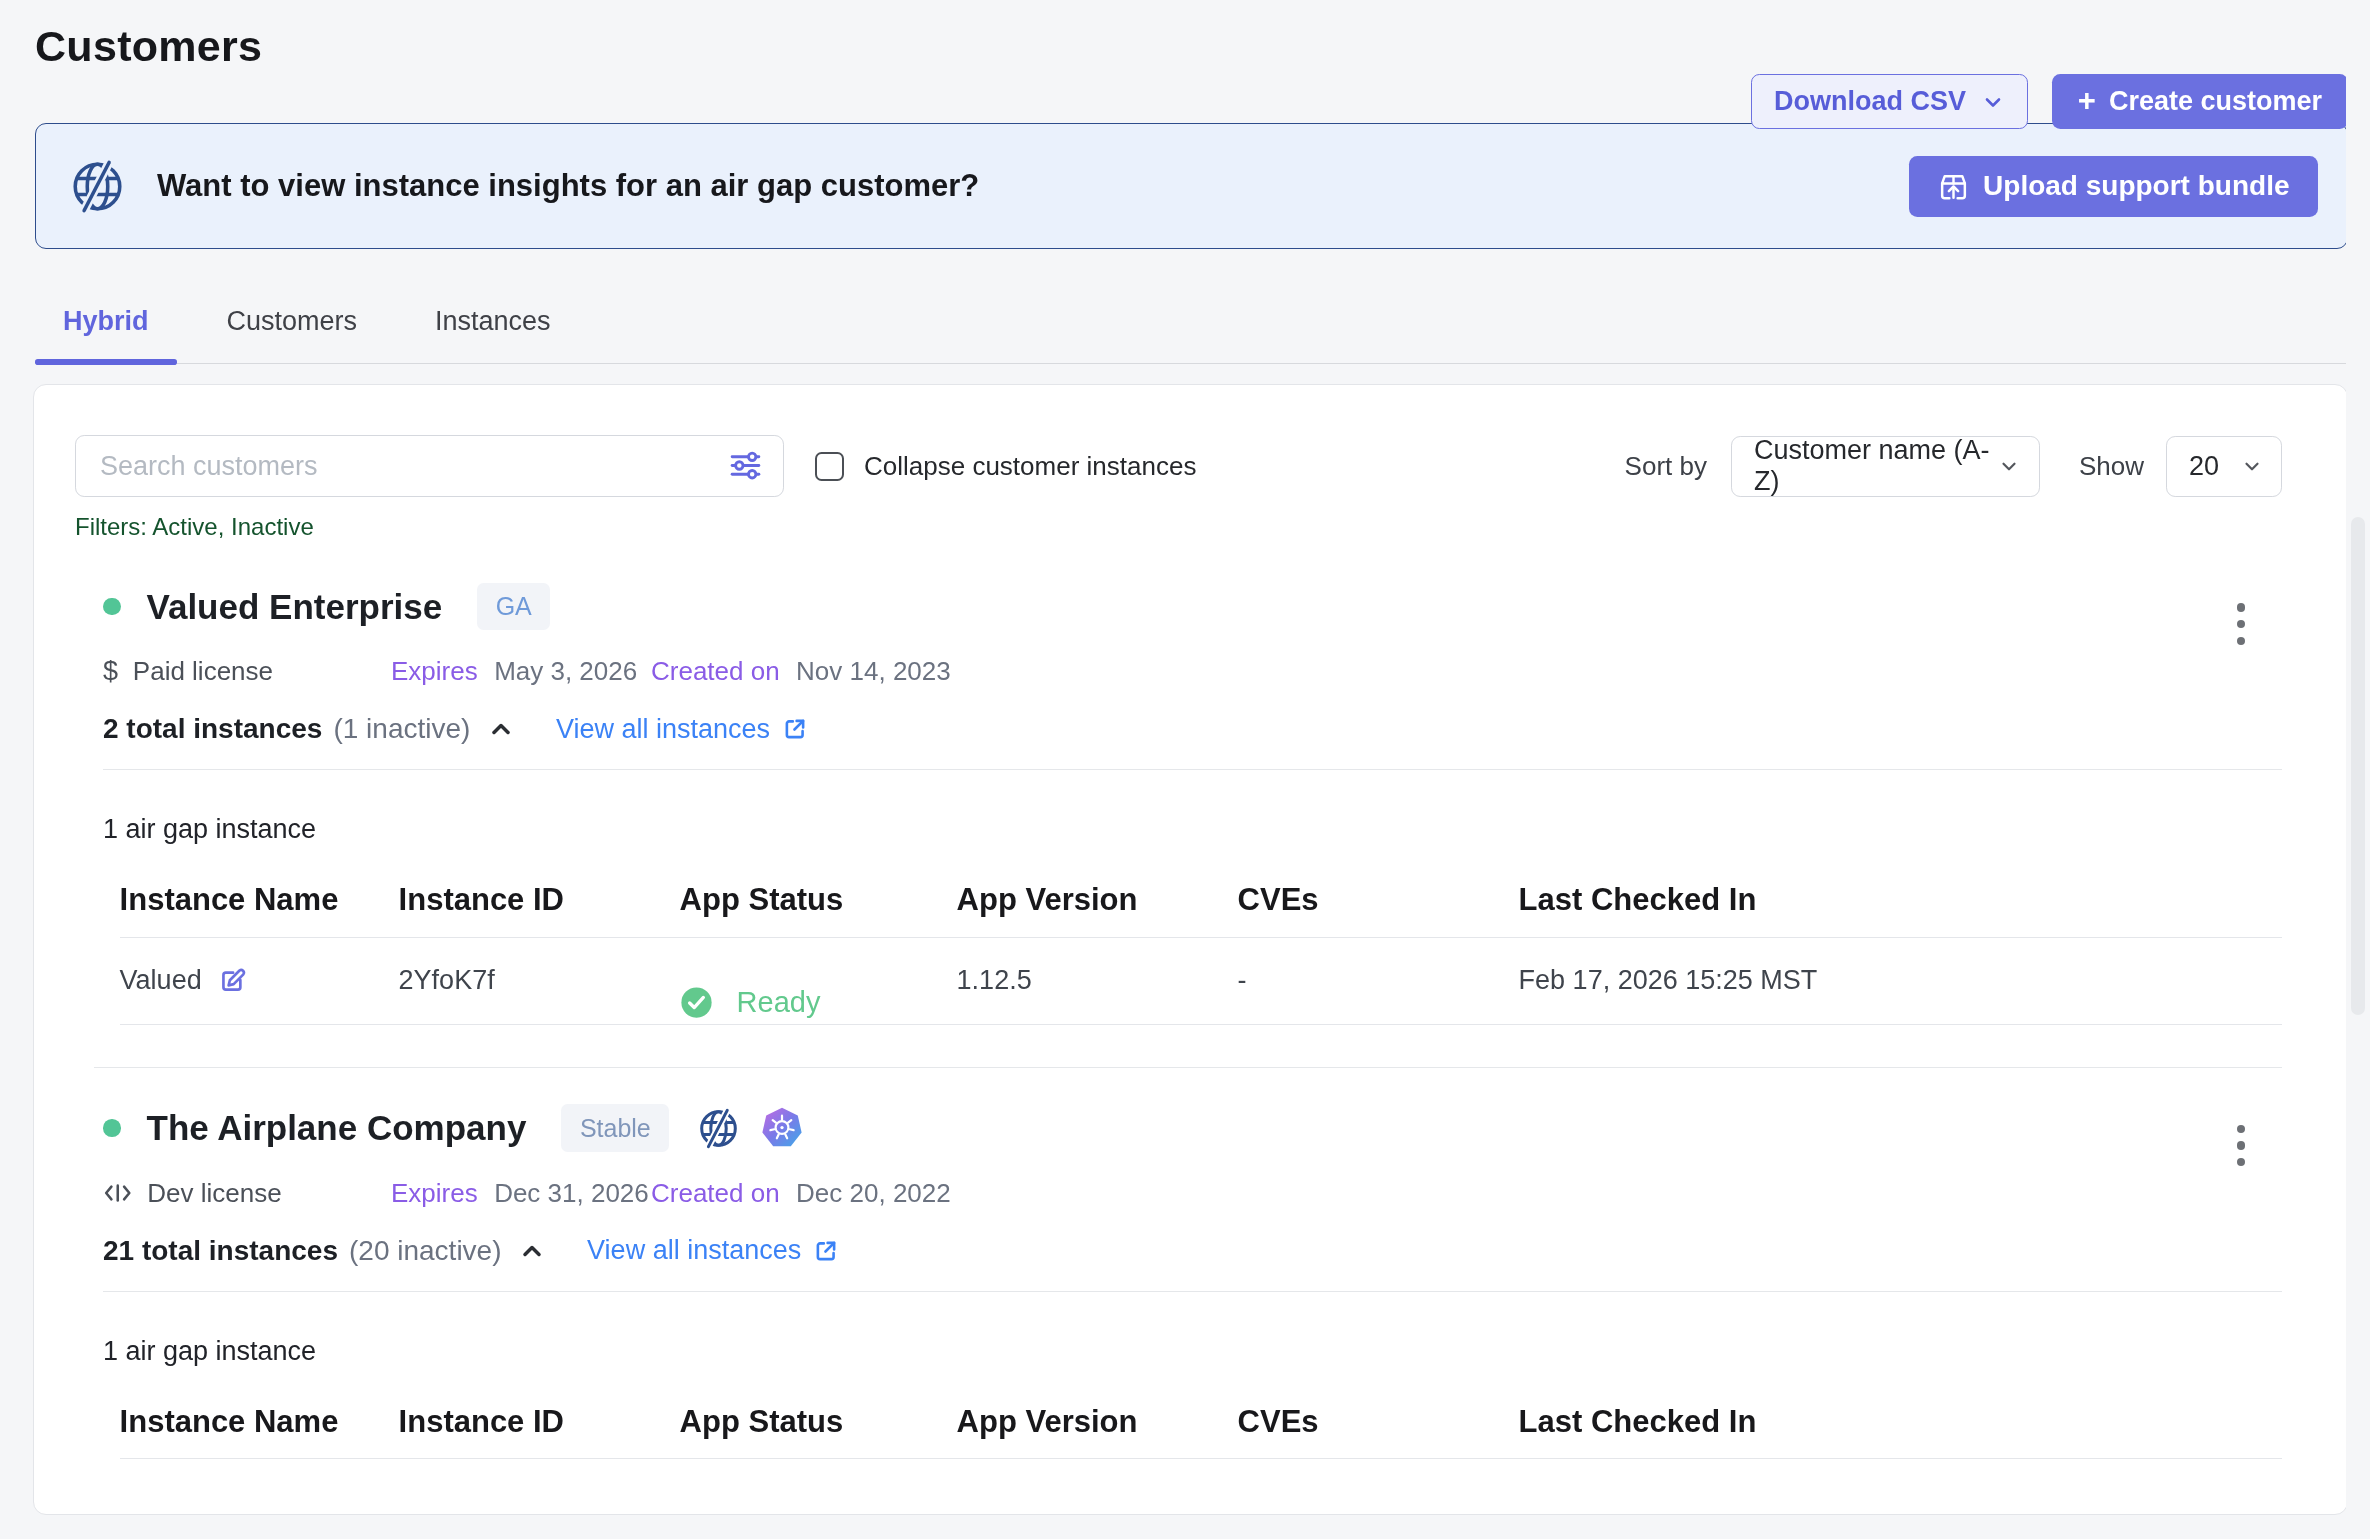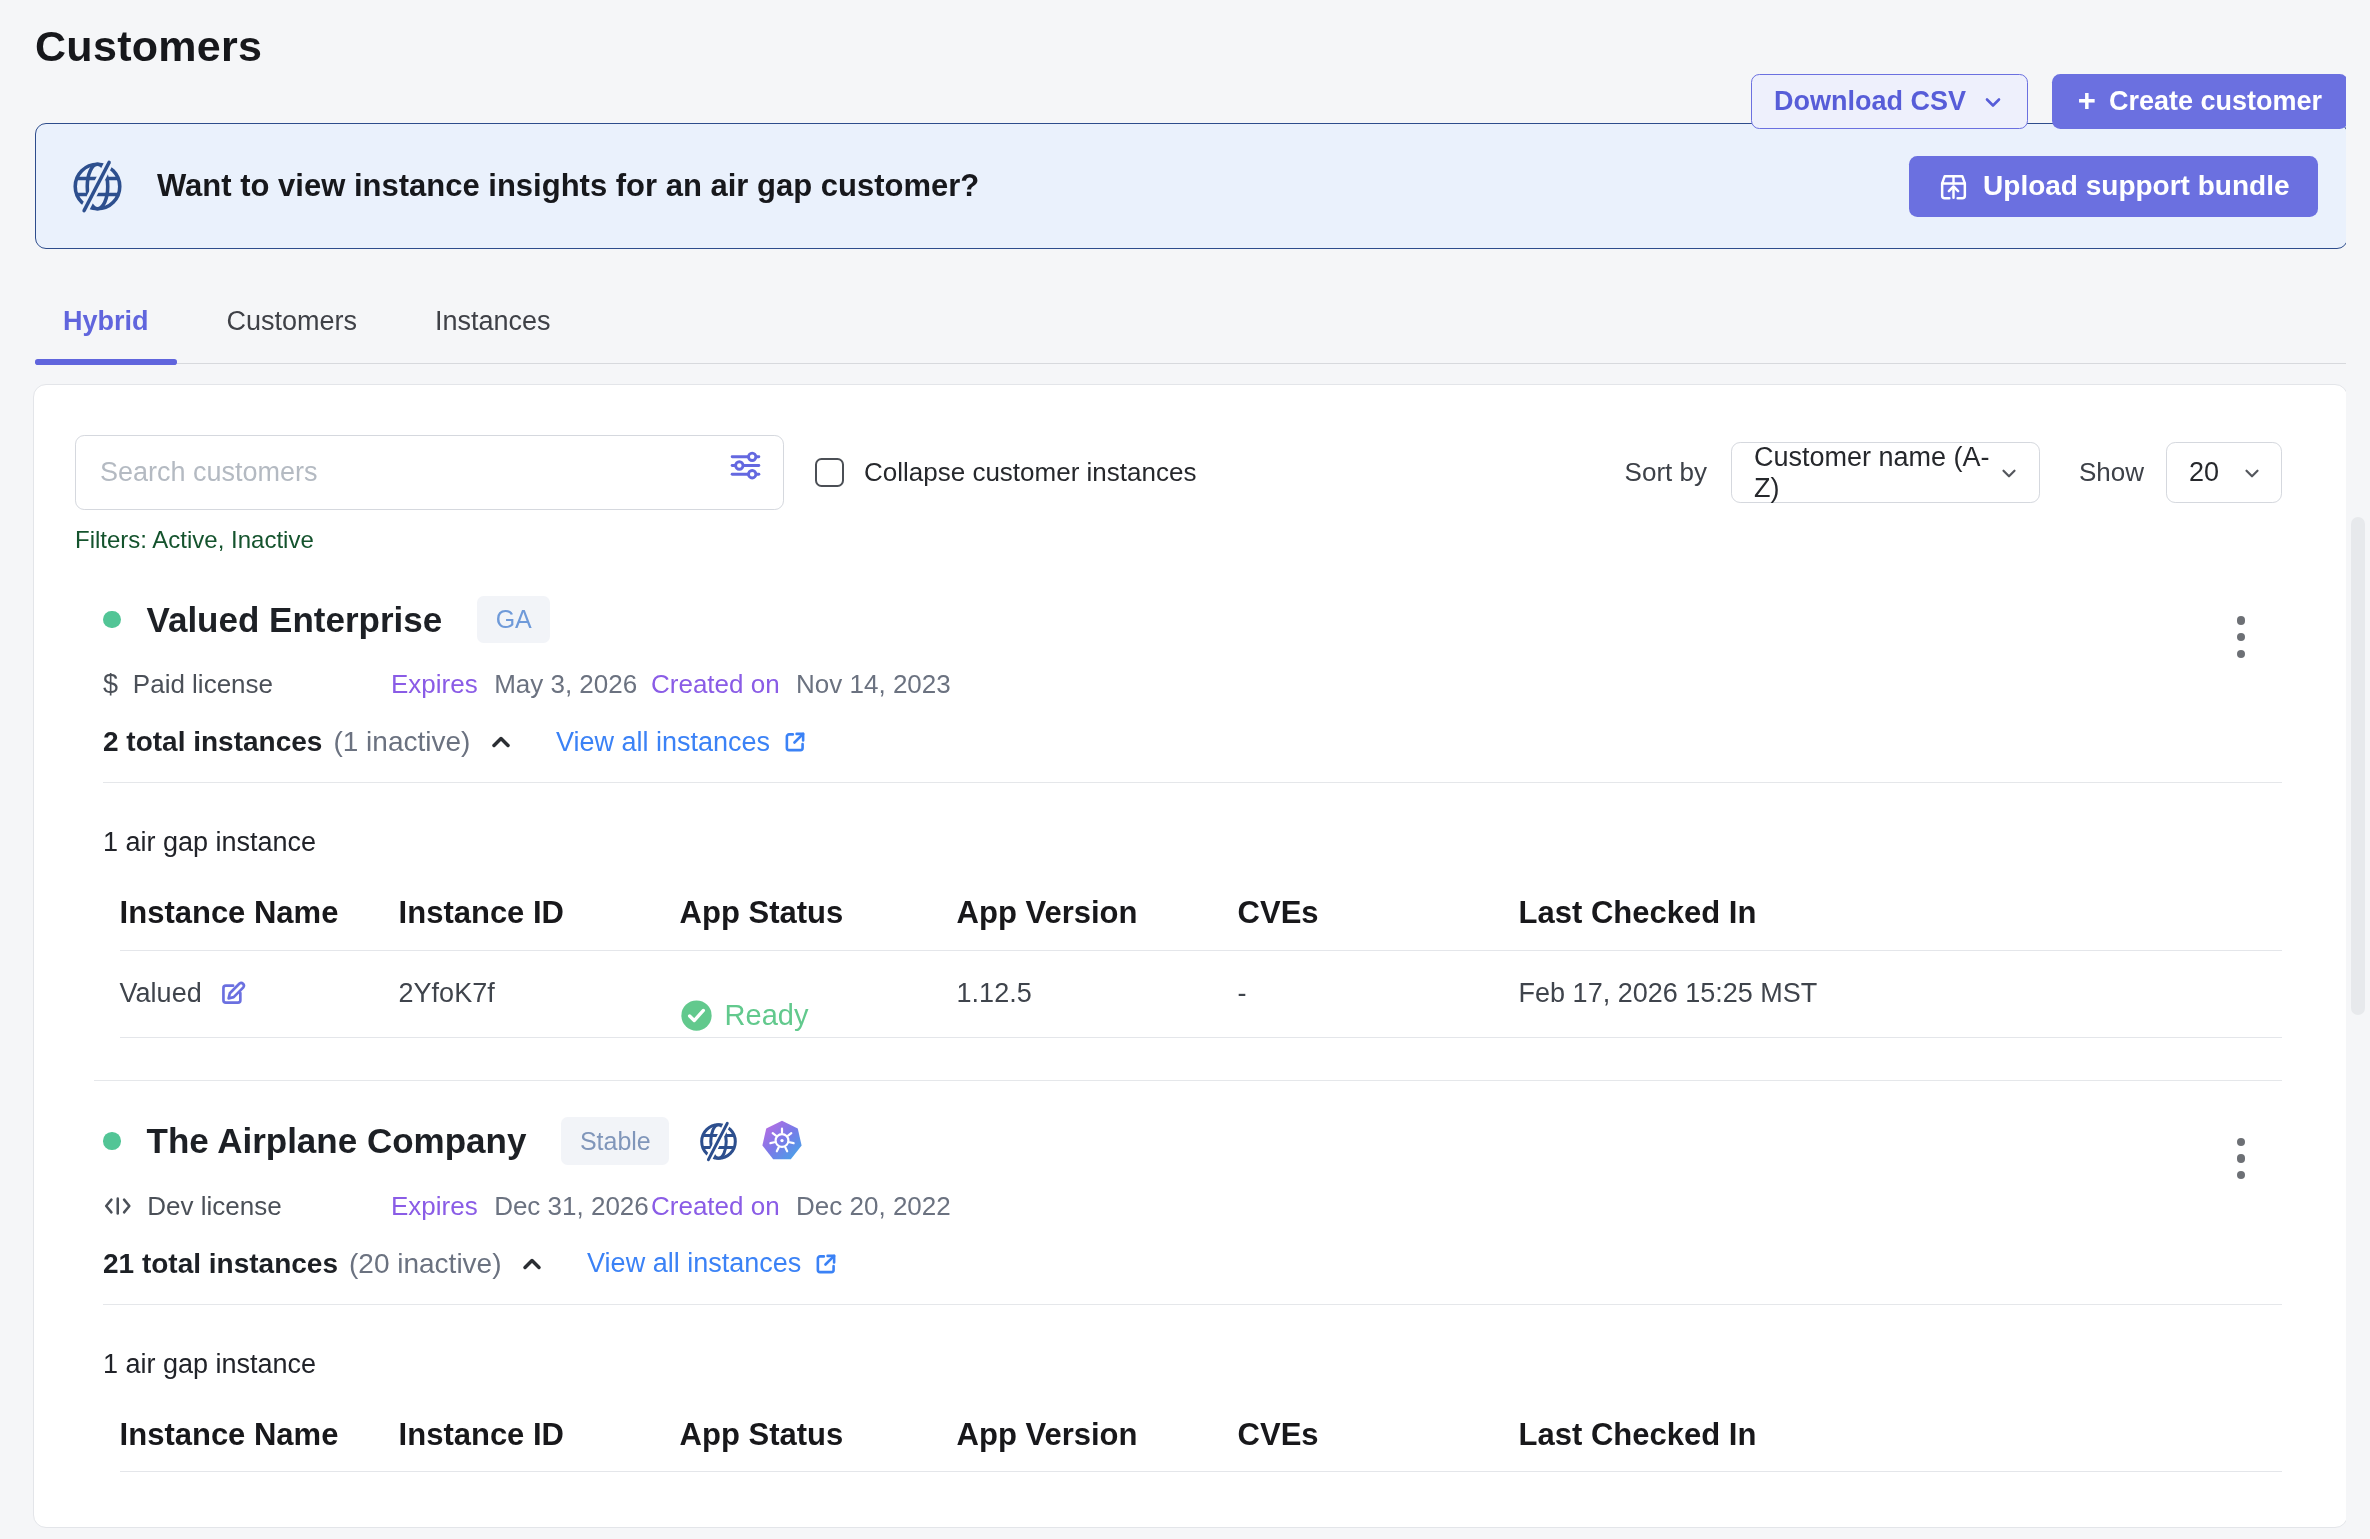--- a/index.html
+++ b/index.html
@@ -36,21 +36,21 @@
   .tab.active { color:#6065dd; font-weight:700; }
   .tab.active::after { content:""; position:absolute; left:0; right:0; bottom:-1.8px; height:5.5px;
                        background:#6065dd; border-radius:2.8px; }
 
   
   .card { margin:20px 22px 0 33px; min-height:1034px; background:#fff;
           border:0.9px solid #e3e5e9; border-radius:13px; padding:50px 65px 55px 41px; }
 
   .toolbar { display:flex; align-items:center; }
   .search-wrap { position:relative; width:709px; }
-  .search-input { width:100%; height:75px; border:1.8px solid #d5d8de; border-radius:9.2px;
+  .search-input { width:100%; height:62px; border:1.8px solid #d5d8de; border-radius:9.2px;
                   padding:0 78px 0 24px; font-size:27px; color:#27272a; font-family:inherit; background:#fff; outline:none; }
   .search-input::placeholder { color:#b4bac2; }
   .search-filter-icon { position:absolute; right:20px; top:12px; cursor:pointer; }
   .checkbox-group { display:flex; align-items:center; margin-left:31px; gap:20px; cursor:pointer; }
   .checkbox { width:29px; height:29px; border:2.8px solid #4b4f55; border-radius:6.5px; background:#fff; }
   .checkbox-label { font-size:26px; color:#26282c; }
   .toolbar-right { margin-left:auto; display:flex; align-items:center; }
   .ctl-label { font-size:26px; color:#3d4148; }
   .select { display:flex; align-items:center; justify-content:space-between; height:61px;
             border:1.8px solid #d5d8de; border-radius:9.2px; background:#fff; font-size:27px;
@@ -90,21 +90,21 @@
   .divider { height:0.9px; background:#e5e7ea; margin-top:24px; }
   .customer-divider { height:0.9px; background:#e5e7ea; margin:42px 0 0 18.5px; }
 
   .airgap-heading { margin-top:44px; font-size:27px; font-weight:500; color:#212329; }
 
   .itable { margin-top:22px; padding-left:16.6px; }
   .itable-header, .itable-row { display:grid; grid-template-columns:279px 281px 277px 281px 281px 1fr; align-items:center; }
   .itable-header { padding:14.8px 0 18.5px; font-size:31px; font-weight:700; color:#18181b; border-bottom:0.9px solid #e4e6ea; }
   .itable-row { height:87px; border-bottom:0.9px solid #e4e6ea; font-size:27px; color:#3f444c; }
   .cell-name { display:flex; align-items:center; gap:16.6px; }
-  .status-cell { display:flex; align-items:center; gap:12px; color:#62c98d; font-size:29px;margin-top:44px; }
+  .status-cell { display:flex; align-items:center; gap:24px; color:#62c98d; font-size:29px;margin-top:44px; }
 
   
   .banner .slash-under { stroke:#eaf1fc; }
   .customer .slash-under { stroke:#ffffff; }
 
   
   .scrollbar-track { position:absolute; top:0; right:0; width:24px; height:1539px; background:#f5f6f8; }
   .scrollbar-thumb { position:absolute; top:517px; right:4.6px; width:14px; height:498px; background:#e7e9ec; border-radius:7.4px; }
 </style>
 </head>

